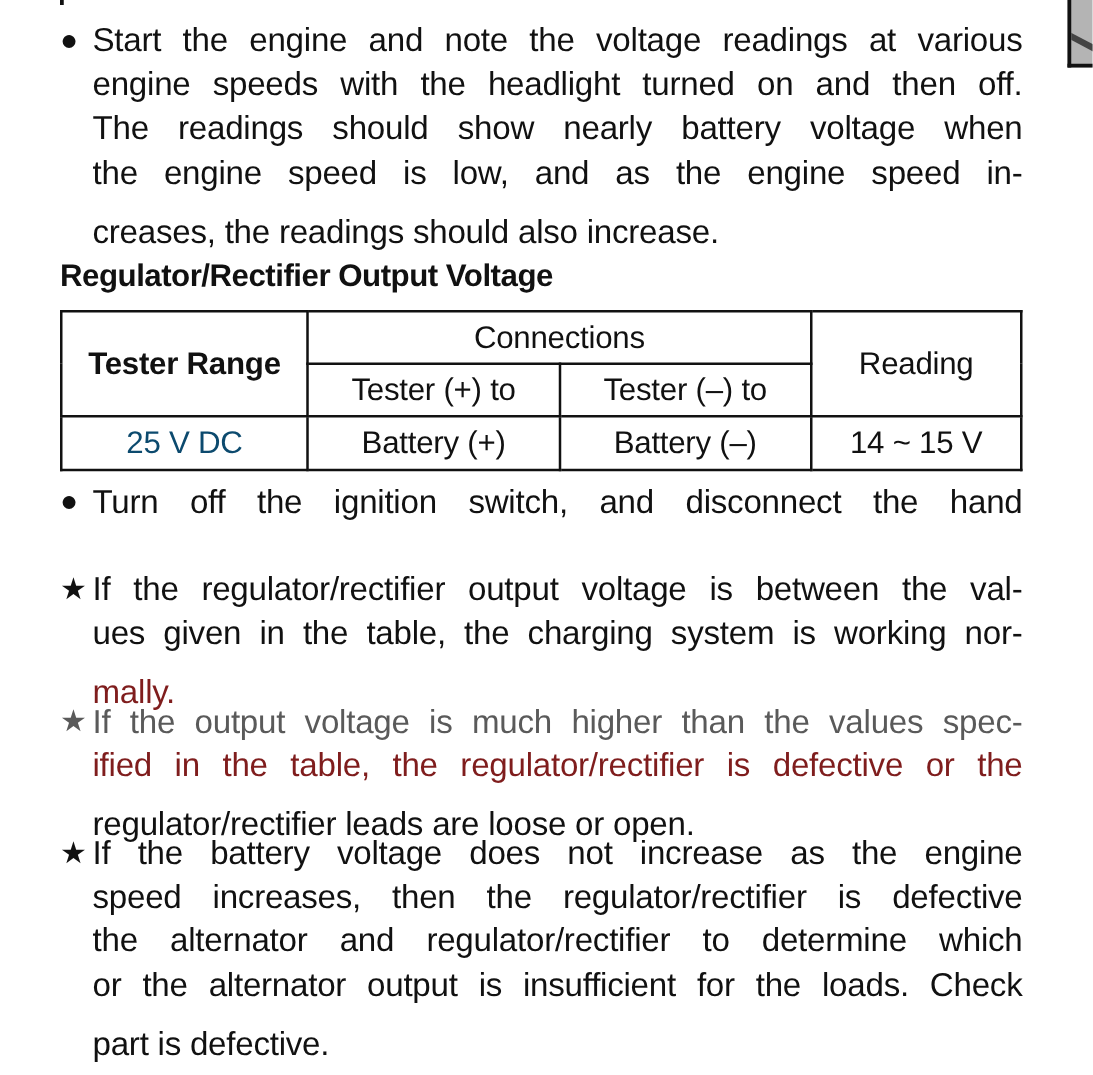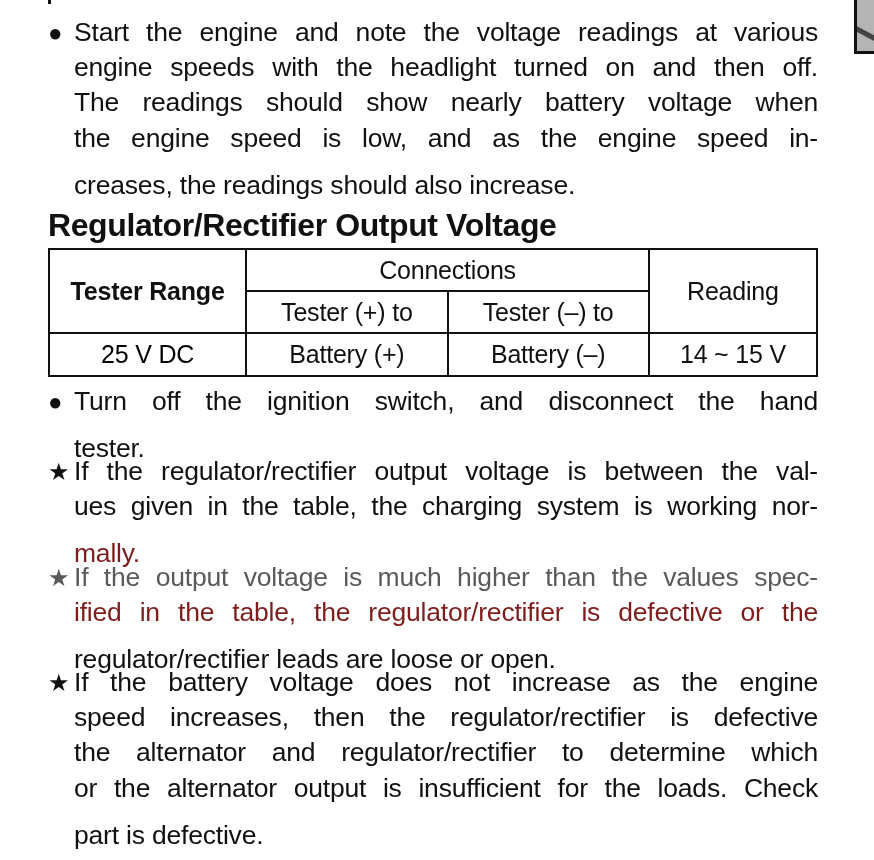--- a/index.html
+++ b/index.html
@@ -85,21 +85,21 @@
       text-align-last: left;
       margin-top: 12px;
     }
     .faded { color: #7f1d1d; }
     .semi { color: #5a5a5a; }
 
     .section-title {
       position: absolute;
       left: 48px;
       top: 207px;
-      font-size: 32px;
+      font-size: 25px;
       font-weight: bold;
       letter-spacing: -0.4px;
       color: #111;
     }
     table.spec {
       position: absolute;
       left: 48px;
       top: 248px;
       width: 770px;
       border-collapse: collapse;
@@ -113,21 +113,21 @@
       font-weight: normal;
       padding: 0;
     }
     table.spec .h1 td { height: 40px; }
     table.spec .h2 td { height: 40px; border-radius: 19px; }
     table.spec .b td { height: 41px; }
     table.spec .c1 { width: 188px; font-weight: bold; }
     table.spec .c2 { width: 192px; }
     table.spec .c3 { width: 192px; }
     table.spec .c4 { width: 160px; }
-    .range-val { color: #000000; margin-left: 45px; }
+    .range-val { color: #0c4a6e; margin-left: 45px; }
   </style>
 </head>
 <body>
 
 <div class="page">
 
   <div class="top-fragment"></div>
   <div class="edge-thumb"></div>
 
   <div class="para" style="top:15px;">
@@ -160,21 +160,20 @@
       <td>Battery (–)</td>
       <td>14 ~ 15 V</td>
     </tr>
   </tbody>
     </table>
 
   <div class="para" style="top:384px;">
     <span class="marker">●</span>
     <span class="text">
       <span class="line">Turn off the ignition switch, and disconnect the hand</span>
-      <span class="line last">tester.</span>
     </span>
   </div>
 
   <div class="para" style="top:454px;">
     <span class="marker">★</span>
     <span class="text">
       <span class="line">If the regulator/rectifier output voltage is between the val-</span>
       <span class="line">ues given in the table, the charging system is working nor-</span>
       <span class="line last faded">mally.</span>
     </span>

